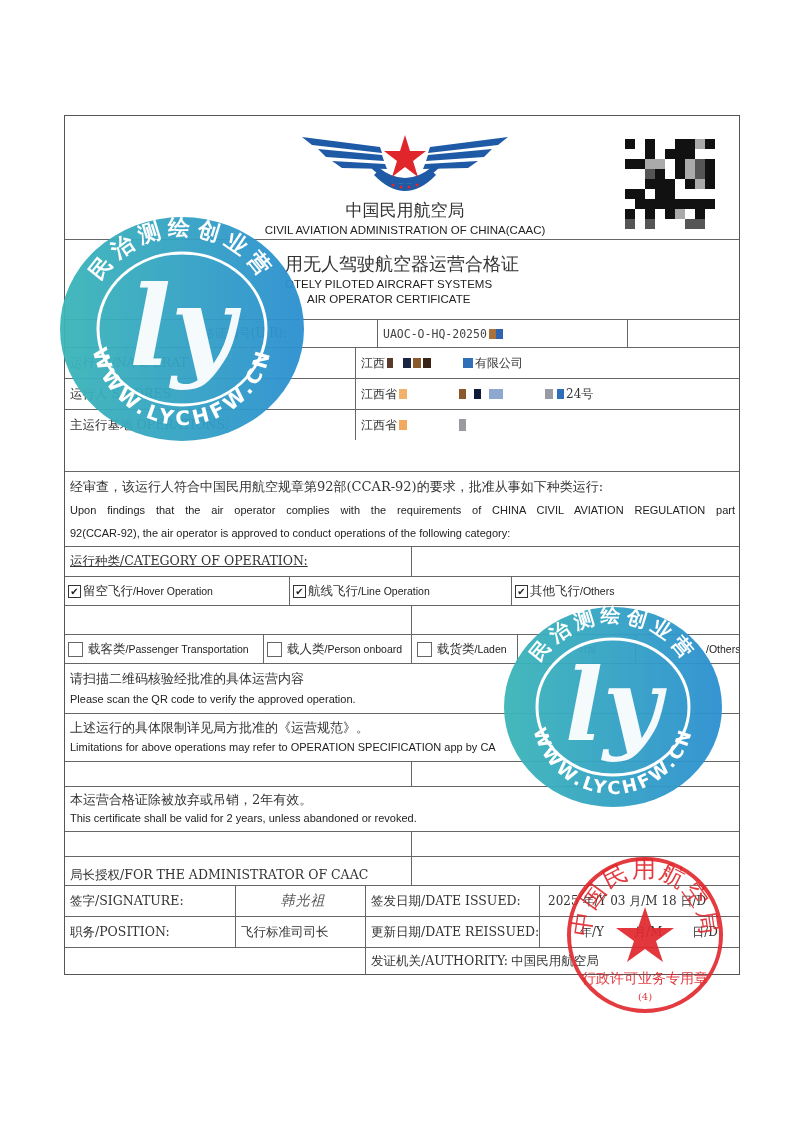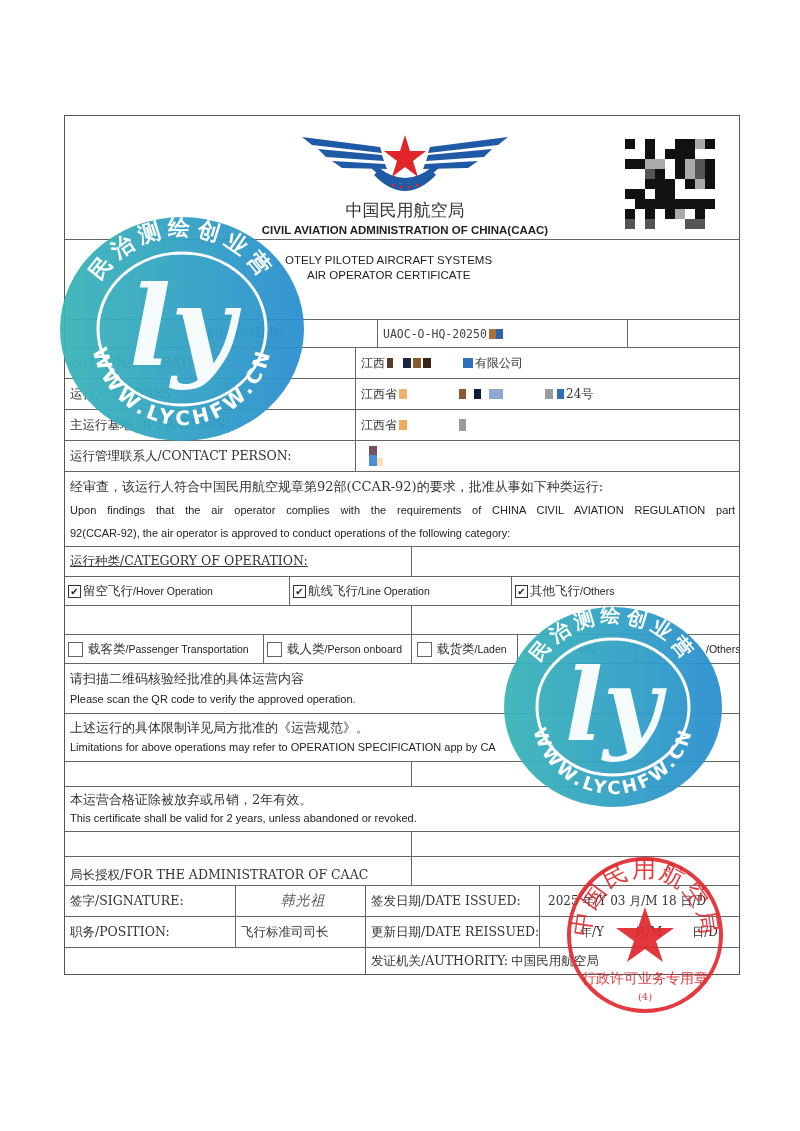--- a/index.html
+++ b/index.html
@@ -46,21 +46,21 @@
         </g>
         <polygon fill="#e0262b" points="105,4 110,20 126,20 113,30 118,46 105,36 92,46 97,30 84,20 100,20"></polygon>
         <g fill="#e0262b">
             <circle cx="93" cy="54" r="1.5"></circle>
             <circle cx="101" cy="56" r="1.5"></circle>
             <circle cx="109" cy="56" r="1.5"></circle>
             <circle cx="117" cy="54" r="1.5"></circle>
           </g>
       </svg>
       <div class="cn" style="font-size:17px;margin-top:2px;">中国民用航空局</div>
-      <div class="en" style="font-size:11.5px;margin-top:2px;white-space:nowrap;margin-left:-40px;margin-right:-40px;font-weight:bold;">CIVIL AVIATION ADMINISTRATION OF CHINA(CAAC)</div>
+      <div class="en" style="font-size:11.5px;margin-top:2px;white-space:nowrap;margin-left:-40px;margin-right:-40px;">CIVIL AVIATION ADMINISTRATION OF CHINA(CAAC)</div>
     </div>
     <div class="qr" id="qr">
         <span style="background: rgb(17, 17, 17);"></span>
         <span style="background: rgb(255, 255, 255);"></span>
         <span style="background: rgb(17, 17, 17);"></span>
         <span style="background: rgb(255, 255, 255);"></span>
         <span style="background: rgb(255, 255, 255);"></span>
         <span style="background: rgb(17, 17, 17);"></span>
         <span style="background: rgb(17, 17, 17);"></span>
         <span style="background: rgb(170, 170, 170);"></span>
@@ -135,20 +135,21 @@
         <span style="background: rgb(255, 255, 255);"></span>
         <span style="background: rgb(255, 255, 255);"></span>
         <span style="background: rgb(85, 85, 85);"></span>
         <span style="background: rgb(85, 85, 85);"></span>
         <span style="background: rgb(255, 255, 255);"></span>
       </div>
   </div>
 
   <div class="row" style="top:123px;height:80px;">
     <div style="position:absolute;left:220px;top:12px;">
+      <div class="cn" style="font-size:18px;">用无人驾驶航空器运营合格证</div>
       <div class="en" style="font-size:11.5px;margin-top:2px;">OTELY PILOTED AIRCRAFT SYSTEMS</div>
       <div class="en" style="font-size:11.5px;margin-top:3px;margin-left:22px;">AIR OPERATOR CERTIFICATE</div>
     </div>
   </div>
 
   <div class="row" style="top:203px;height:28px;">
     <div class="cell" style="left:0;width:230px;justify-content:flex-end;padding-right:8px;">
       <span class="cn" style="font-size:12px;">格证编号(U   R):</span>
     </div>
     <div class="cell vline" style="left:312px;width:250px;">
@@ -188,27 +189,20 @@
 
   <div class="row" style="top:293px;height:31px;">
     <div class="cell cn" style="left:0;width:290px;font-size:12.5px;">主运行基地         OPERATIONS:</div>
     <div class="cell vline serifval" style="left:290px;right:0;">
       <span>江西省</span>
       <span class="blur" style="width:8px;background:#f3a860;"></span>
       <span class="blur" style="width:7px;height:12px;background:#9a9aa0;margin-left:50px;"></span>
     </div>
   </div>
 
-  <div class="row" style="top:324px;height:31px;">
-    <div class="cell cn" style="left:0;width:290px;font-size:12.5px;">运行管理联系人/CONTACT PERSON:</div>
-    <div class="cell vline" style="left:290px;right:0;">
-      <span style="display:inline-block;width:8px;height:20px;margin-left:8px;background:linear-gradient(#7a5060 0 45%, #4a8fd8 45% 100%);"></span>
-        <span style="display:inline-block;width:6px;height:8px;background:#fbe0b8;margin-top:12px;"></span>
-    </div>
-  </div>
 
   <div class="row" style="top:355px;height:75px;">
     <div style="position:absolute;left:5px;top:6px;" class="cn">经审查，该运行人符合中国民用航空规章第92部(CCAR-92)的要求，批准从事如下种类运行:</div>
     <div style="position:absolute;left:5px;right:4px;top:32px;font-size:11px;text-align:justify;text-align-last:justify;white-space:nowrap;">Upon findings that the air operator complies with the requirements of CHINA CIVIL AVIATION REGULATION part</div>
     <div style="position:absolute;left:5px;top:55px;font-size:11px;">92(CCAR-92), the air operator is approved to conduct operations of the following category:</div>
   </div>
 
   <div class="row" style="top:430px;height:30px;">
     <div class="cell" style="left:0;width:346px;">
         <span class="cn" style="font-size:12.5px;text-decoration:underline;">运行种类/CATEGORY OF OPERATION:</span>

